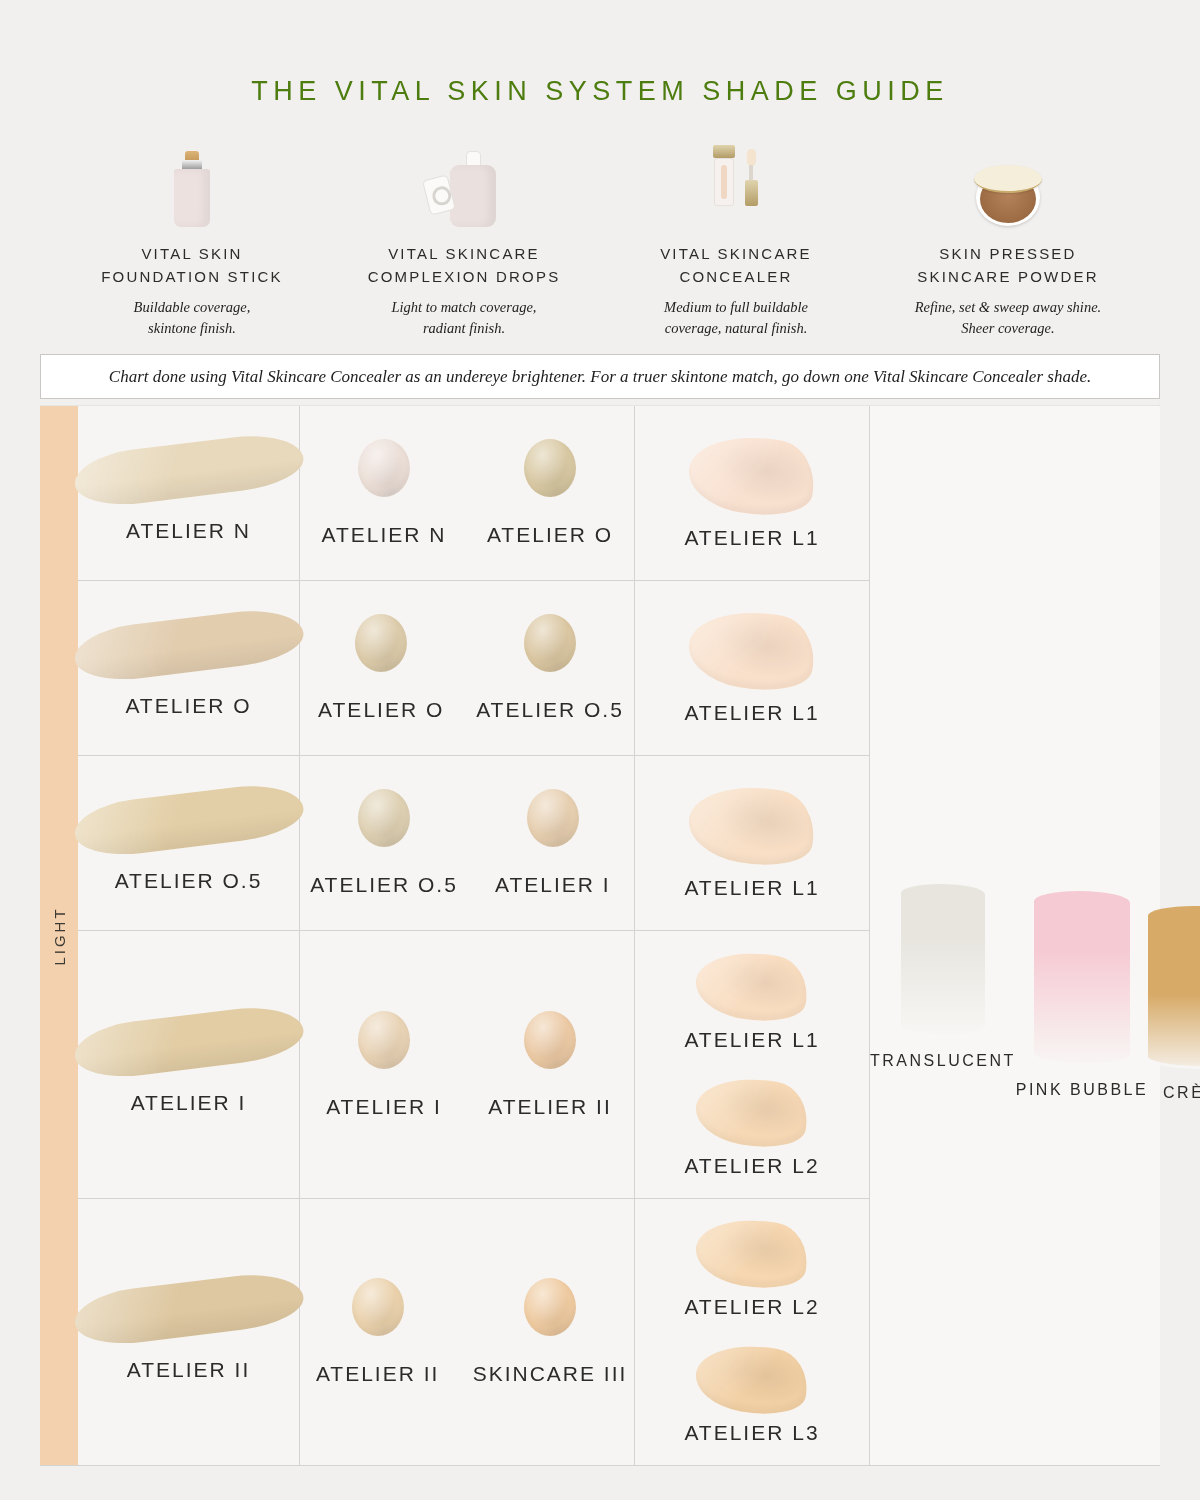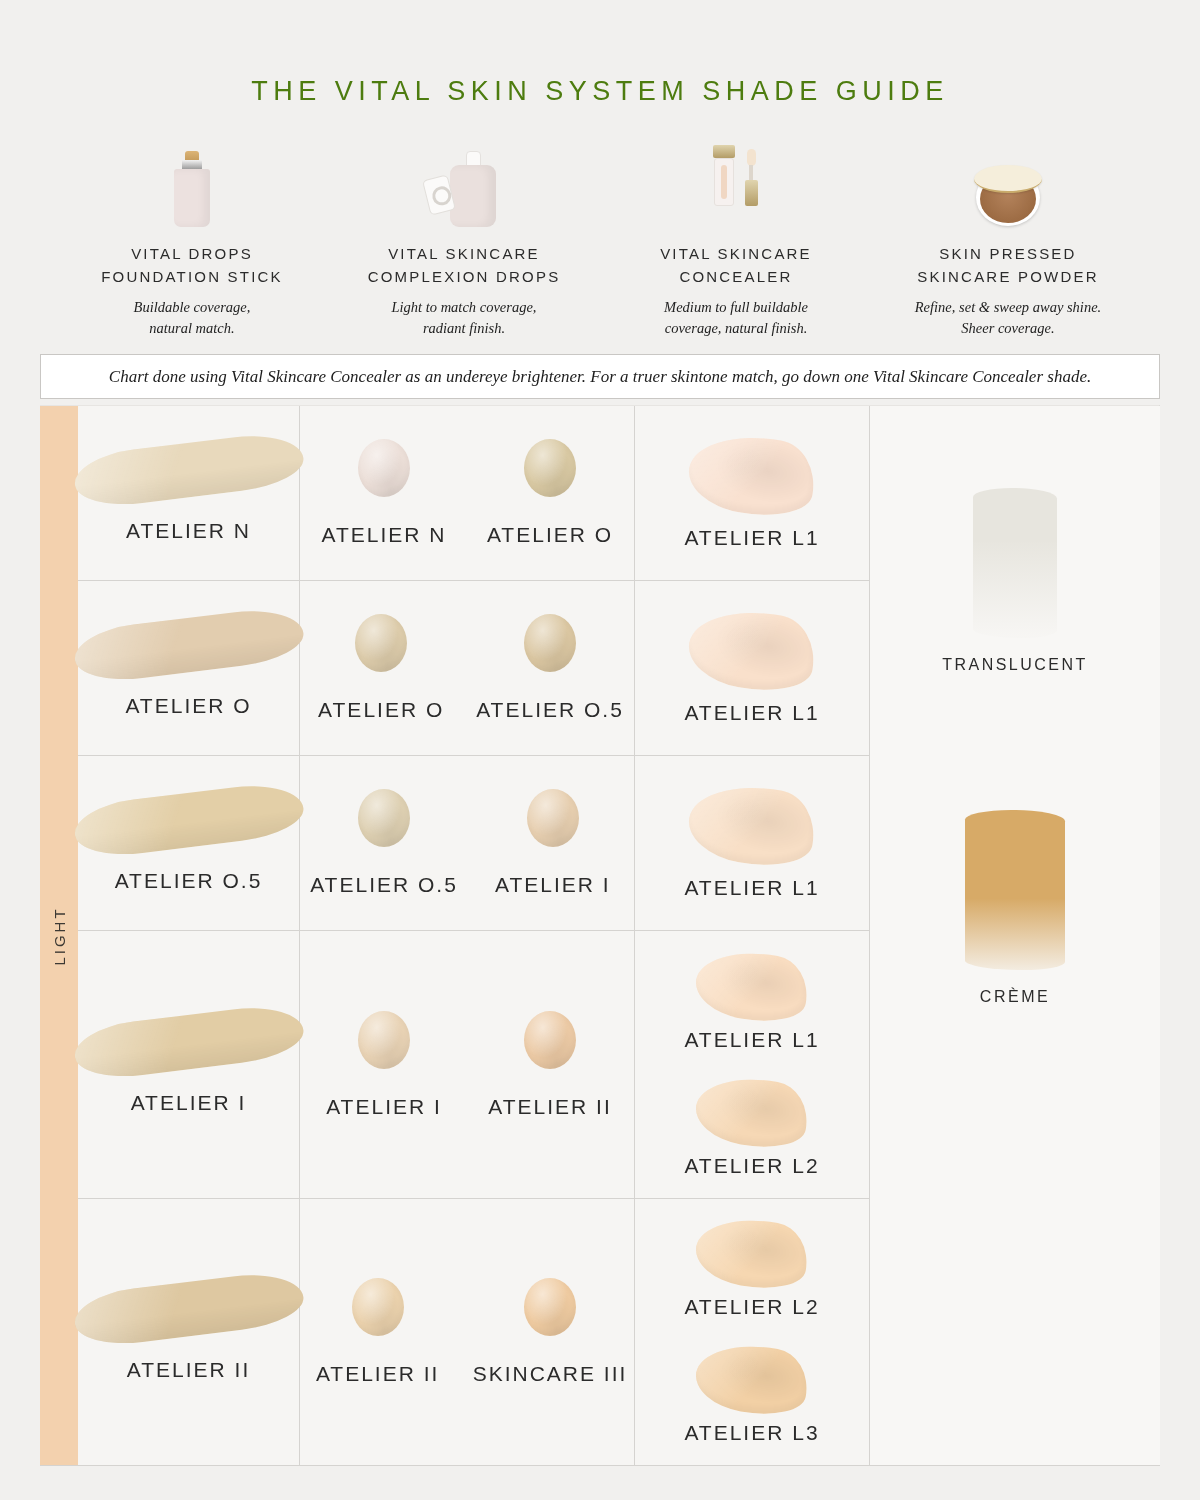--- a/index.html
+++ b/index.html
@@ -80,21 +80,21 @@
     position:absolute;left:50%;top:50%;transform:translate(-50%,-50%) rotate(-90deg);
     font-size:15px;letter-spacing:3px;color:#3d3933;white-space:nowrap;
   }
   .cell{background:var(--cell);border-right:1px solid var(--line);display:flex;align-items:center;justify-content:center;}
   .gr1{grid-row:1}.gr2{grid-row:2}.gr3{grid-row:3}.gr4{grid-row:4}.gr5{grid-row:5}
   .cell:not(.gr5){border-bottom:1px solid var(--line);}
   .stick-cell{grid-column:2;}
   .drops-cell{grid-column:3;gap:24px;}
   .conc-cell{grid-column:4;}
   .conc-cell.double{flex-direction:column;gap:26px;}
-  .powder-cell{grid-column:5;grid-row:1/6;background:var(--powder-cell);display:flex;flex-direction:column;align-items:center;}
+  .powder-cell{grid-column:5;grid-row:1/6;background:var(--powder-cell);display:flex;flex-direction:row;align-items:center;}
 
   .swatch-group{display:flex;flex-direction:column;align-items:center;gap:22px;}
   .drops-cell .swatch-group{min-width:142px;gap:26px;}
   .conc-cell .swatch-group{gap:12px;text-align:right;}
   .conc-cell.double .swatch-group{gap:8px;}
   .powder-cell .swatch-group{gap:18px;}
 
   .shade-label{font-size:21px;letter-spacing:2px;color:#2b2b2b;white-space:nowrap;}
   .powder-label{font-size:16px;letter-spacing:2.5px;}
 
@@ -143,26 +143,26 @@
 
     <div class="product">
       <div class="icon-area">
         <div class="stick-icon">
           <div class="stick-tip"></div>
           <div class="stick-band"></div>
           <div class="stick-body"></div>
         </div>
       </div>
       <div class="product-name">
-        <span>VITAL DROPS</span>
+        <span>VITAL SKIN</span>
         <span>FOUNDATION STICK</span>
       </div>
       <div class="product-desc">
         <span>Buildable coverage,</span>
-        <span>natural match.</span>
+        <span>skintone finish.</span>
       </div>
     </div>
 
     <div class="product">
       <div class="icon-area">
         <div class="drops-icon">
           <div class="drops-cap"></div>
           <div class="drops-body"></div>
           <div class="drops-dropper"></div>
         </div>
@@ -349,20 +349,24 @@
         <div class="swatch conc-smear sm" style="background-color: rgb(242, 208, 165);"></div>
         <div class="shade-label">ATELIER L3</div>
       </div>
     </div>
 
     <div class="powder-cell">
       <div class="swatch-group pg-1">
         <div class="swatch powder-smear pw-translucent" style="background-color: rgb(231, 229, 222);"></div>
         <div class="shade-label powder-label">TRANSLUCENT</div>
       </div>
+      <div class="swatch-group pg-2">
+        <div class="swatch powder-smear pw-pink" style="background-color: rgb(246, 202, 211);"></div>
+        <div class="shade-label powder-label">PINK BUBBLE</div>
+      </div>
       <div class="swatch-group pg-3">
         <div class="swatch powder-smear pw-creme" style="background-color: rgb(215, 170, 103);"></div>
         <div class="shade-label powder-label">CRÈME</div>
       </div>
     </div>
 
   </div>
 
 </div>
 

